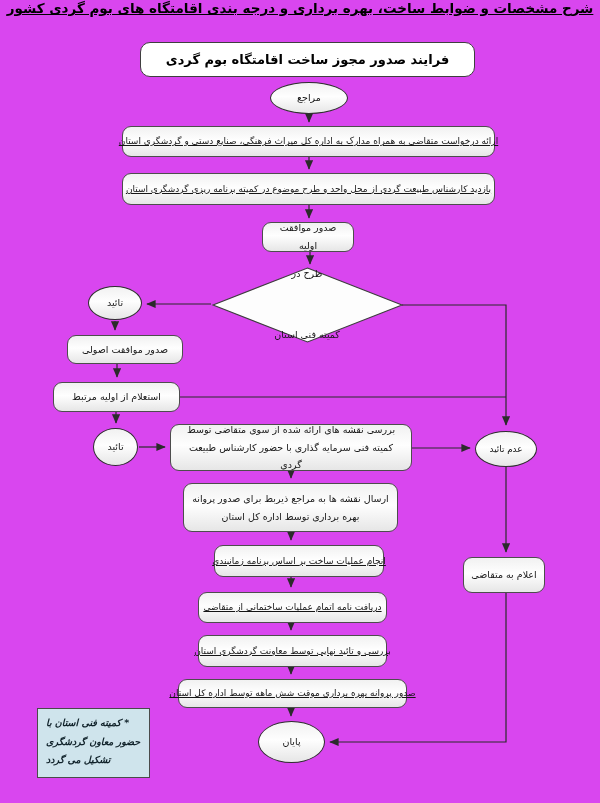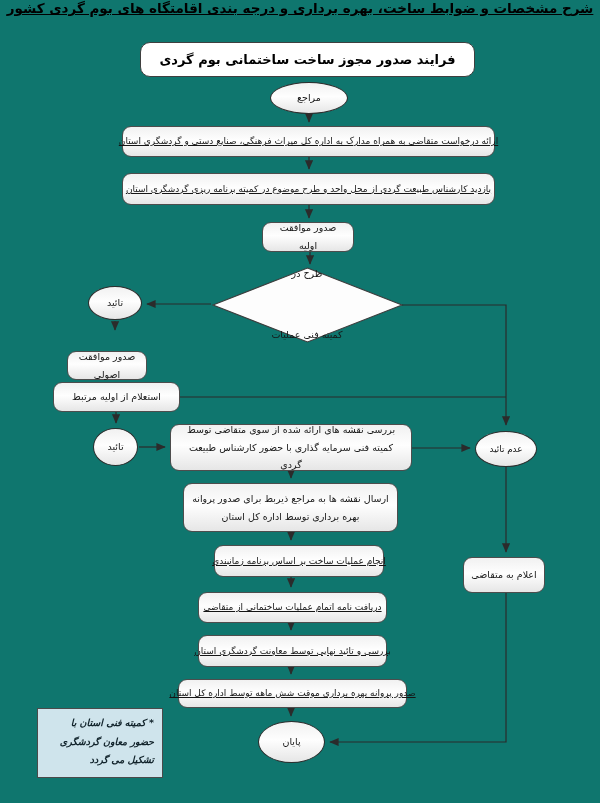--- a/index.html
+++ b/index.html
@@ -1,17 +1,17 @@
 <!DOCTYPE html>
 <html lang="fa"><head>
 <meta charset="utf-8">
 <style>
   html,body{margin:0;padding:0;background:#ffffff;}
   #canvas{
-    position:relative;width:600px;height:803px;background:#0f766e;
+    position:relative;width:600px;height:803px;background:#d946ef;
     font-family:"DejaVu Sans",sans-serif;color:#111;overflow:hidden;
   }
   .abs{position:absolute;box-sizing:border-box;}
   .heading{
     left:0;top:8;width:600px;text-align:center;font-weight:bold;
     font-size:13.5px;text-decoration:underline;direction:rtl;color:#000;
   }
   .titlebox{
     left:140px;top:42px;width:335px;height:35px;
     border:1.4px solid #3f3f3f;border-radius:10px;background:#ffffff;
@@ -24,24 +24,24 @@
     display:flex;align-items:center;justify-content:center;text-align:center;
     font-size:9.5px;line-height:1.85;direction:rtl;color:#151515;padding:2px 7px;
   }
   .oval{border-radius:50%;border:1.4px solid #2e2e2e;padding:2px 4px;}
   .nowrap{white-space:nowrap;font-size:9px;text-decoration:underline;}
   .diamond-label{
     display:flex;flex-direction:column;align-items:center;justify-content:center;
     font-size:9.5px;line-height:1.75;direction:rtl;color:#151515;text-align:center;gap:44px;
   }
   .notebox{
-    left:37px;top:708px;width:126px;height:70px;
+    left:37px;top:708px;width:113px;height:70px;
     background:#cfe4ec;border:1.5px solid #4a4a4a;
     font-size:9.5px;font-weight:bold;font-style:italic;line-height:1.95;
-    direction:rtl;text-align:right;padding:5px 8px;color:#10222a;
+    direction:rtl;text-align:left;padding:5px 8px;color:#10222a;
   }
   svg.wires{position:absolute;left:0;top:0;pointer-events:none;}
 </style>
 </head>
 <body>
 
 <div id="canvas">
 
   <svg class="wires" width="600" height="803" viewBox="0 0 600 803">
     <defs>
@@ -72,35 +72,35 @@
 
       <path d="M402 305 H506 V425" marker-end="url(#arr)"></path>
       <line x1="180" y1="397" x2="506" y2="397"></line>
       <line x1="412" y1="448" x2="470" y2="448" marker-end="url(#arr)"></line>
       <line x1="506" y1="467" x2="506" y2="552" marker-end="url(#arr)"></line>
       <path d="M506 593 V742 H330" marker-end="url(#arr)"></path>
     </g>
   </svg>
 
   <div class="abs heading">شرح مشخصات و ضوابط ساخت، بهره برداری و درجه بندی اقامتگاه های بوم گردی کشور</div>
-  <div class="abs titlebox">فرایند صدور مجوز ساخت ساختمانی بوم گردی</div>
+  <div class="abs titlebox">فرایند صدور مجوز ساخت اقامتگاه بوم گردی</div>
 
   <div class="abs node oval" style="left:270px;top:82px;width:78px;height:32px;">مراجع</div>
 
   <div class="abs node nowrap" style="left:122px;top:126px;width:373px;height:31px;">ارائه درخواست متقاضی به همراه مدارک به اداره کل میراث فرهنگی، صنایع دستی و گردشگری استان</div>
   <div class="abs node nowrap" style="left:122px;top:173px;width:373px;height:32px;">بازدید کارشناس طبیعت گردی از محل واحد و طرح موضوع در کمیته برنامه ریزی گردشگری استان</div>
   <div class="abs node" style="left:262px;top:222px;width:92px;height:30px;">صدور موافقت اولیه</div>
 
   <div class="abs diamond-label" style="left:237px;top:288px;width:140px;height:34px;">
     <span>طرح در</span>
-    <span>کمیته فنی عملیات</span>
+    <span>کمیته فنی استان</span>
   </div>
 
   <div class="abs node oval" style="left:88px;top:286px;width:54px;height:34px;">تائید</div>
-  <div class="abs node" style="left:67px;top:351px;width:80px;height:29px;">صدور موافقت اصولی</div>
+  <div class="abs node" style="left:67px;top:335px;width:116px;height:29px;">صدور موافقت اصولی</div>
   <div class="abs node" style="left:53px;top:382px;width:127px;height:30px;">استعلام از اولیه مرتبط</div>
   <div class="abs node oval" style="left:93px;top:428px;width:45px;height:38px;">تائید</div>
 
   <div class="abs node" style="left:170px;top:424px;width:242px;height:47px;">بررسی نقشه های ارائه شده از سوی متقاضی توسط کمیته فنی سرمایه گذاری با حضور کارشناس طبیعت گردی</div>
   <div class="abs node" style="left:183px;top:483px;width:215px;height:49px;">ارسال نقشه ها به مراجع ذیربط برای صدور پروانه بهره برداری توسط اداره کل استان</div>
   <div class="abs node nowrap" style="left:214px;top:545px;width:170px;height:32px;">انجام عملیات ساخت بر اساس برنامه زمانبندی</div>
   <div class="abs node nowrap" style="left:198px;top:592px;width:189px;height:31px;">دریافت نامه اتمام عملیات ساختمانی از متقاضی</div>
   <div class="abs node nowrap" style="left:198px;top:635px;width:189px;height:32px;">بررسی و تائید نهایی توسط معاونت گردشگری استان</div>
   <div class="abs node nowrap" style="left:178px;top:679px;width:229px;height:29px;">صدور پروانه بهره برداری موقت شش ماهه توسط اداره کل استان</div>
 

